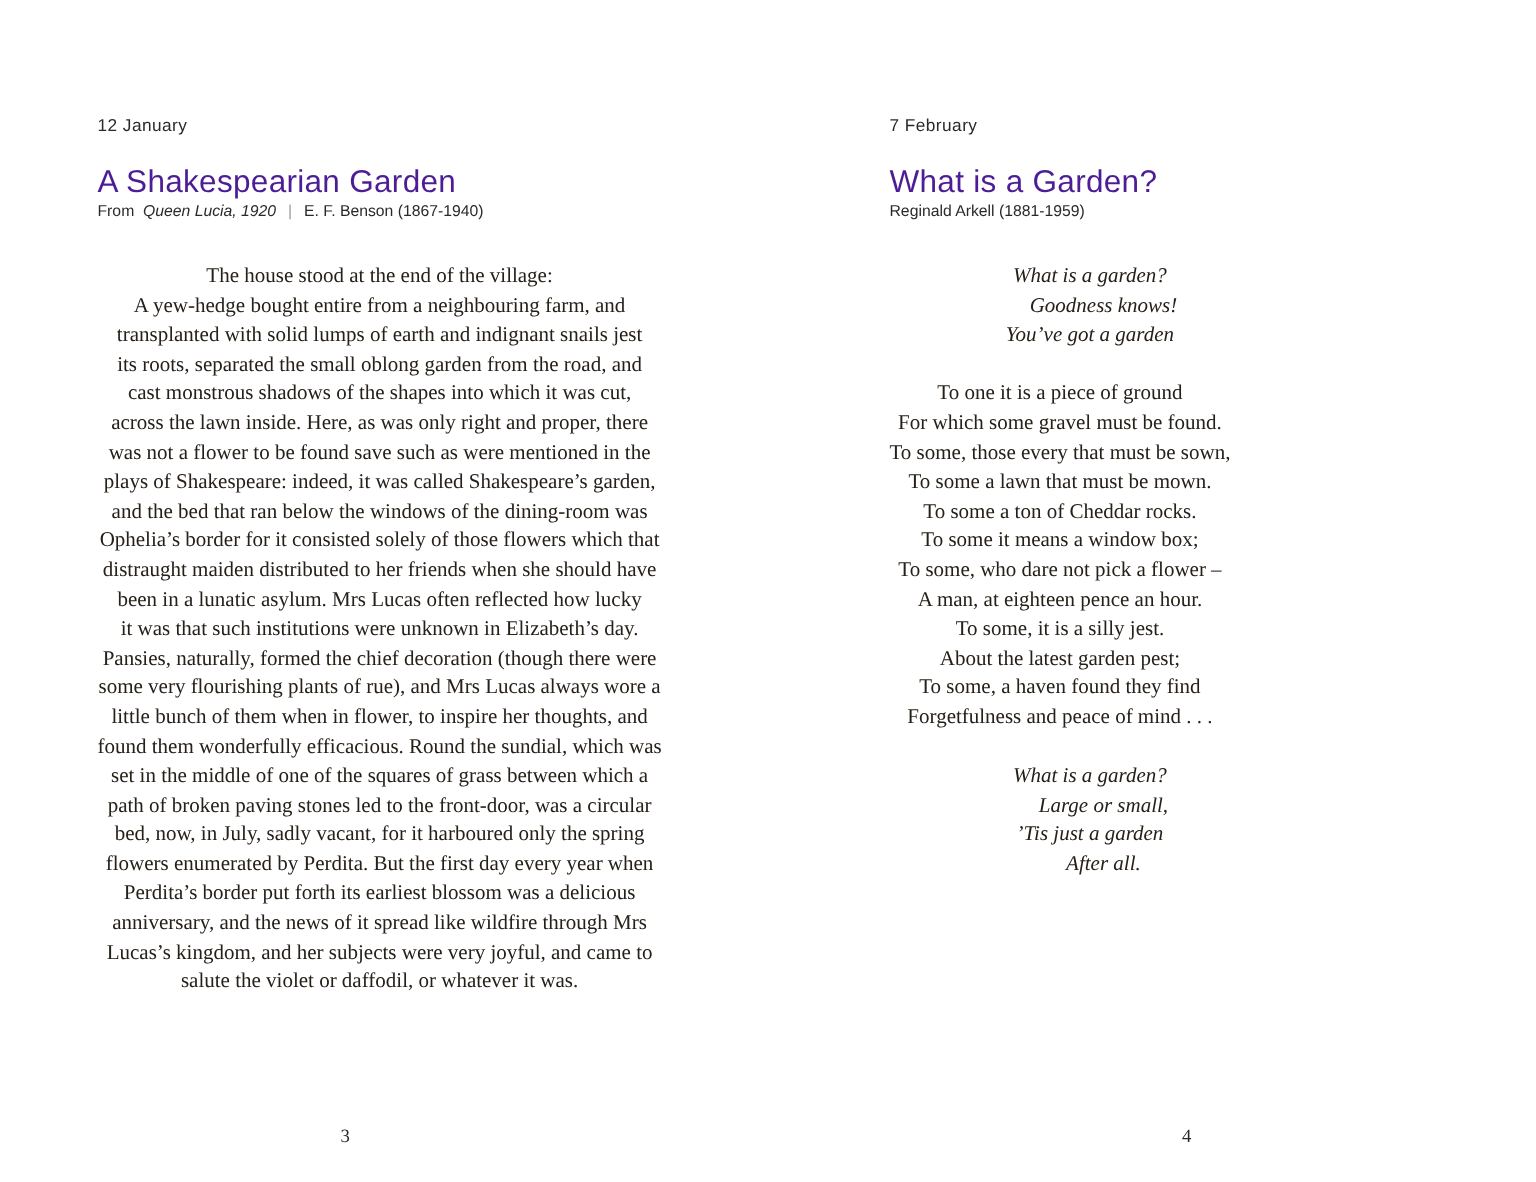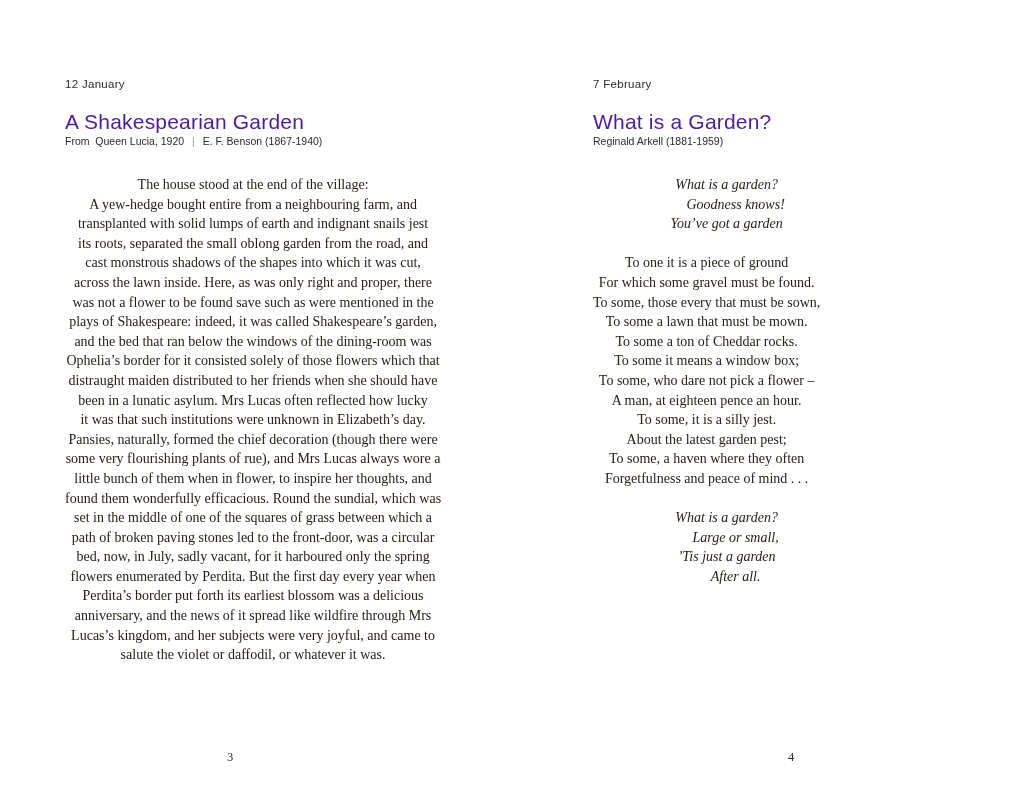--- a/index.html
+++ b/index.html
@@ -24,21 +24,21 @@
     position: absolute; top: 82px; left: 0;
     font-family: "Liberation Sans", sans-serif;
     font-size: 21px; font-weight: 400; letter-spacing: 0.2px;
     color: #4c1d95; white-space: nowrap;
   }
   .subtitle {
     position: absolute; top: 107px; left: 0;
     font-family: "Liberation Sans", sans-serif;
     font-size: 10.5px; color: #2a2a2a; white-space: nowrap;
   }
-  .subtitle .work { }
+  .subtitle .work { font-style: italic; }
   .sep { color: #9a9a9a; padding: 0 5px; font-weight: 300; }
 
   .body-text {
     position: absolute; top: 147px; left: 0;
     font-size: 14px; line-height: 19.6px; color: #262019;
   }
   .poem { font-size: 14px; line-height: 19.6px; color: #262019; }
   .stanza { margin: 0 0 19.6px 0; }
   .line { white-space: nowrap; text-align: center; }
   .it   { font-style: italic; }
@@ -110,21 +110,21 @@
         <div class="line">To one it is a piece of ground</div>
         <div class="line">For which some gravel must be found.</div>
         <div class="line">To some, those every that must be sown,</div>
         <div class="line">To some a lawn that must be mown.</div>
         <div class="line">To some a ton of Cheddar rocks.</div>
         <div class="line">To some it means a window box;</div>
         <div class="line">To some, who dare not pick a flower –</div>
         <div class="line">A man, at eighteen pence an hour.</div>
         <div class="line">To some, it is a silly jest.</div>
         <div class="line">About the latest garden pest;</div>
-        <div class="line">To some, a haven where they often</div>
+        <div class="line">To some, a haven found they find</div>
         <div class="line">Forgetfulness and peace of mind . . .</div>
       </div>
     <div class="stanza">
         <div class="line ind1 it">What is a garden?</div>
         <div class="line ind2 it">Large or small,</div>
         <div class="line ind1 it">’Tis just a garden</div>
         <div class="line ind2 it">After all.</div>
       </div>
   </div>
 </div>

